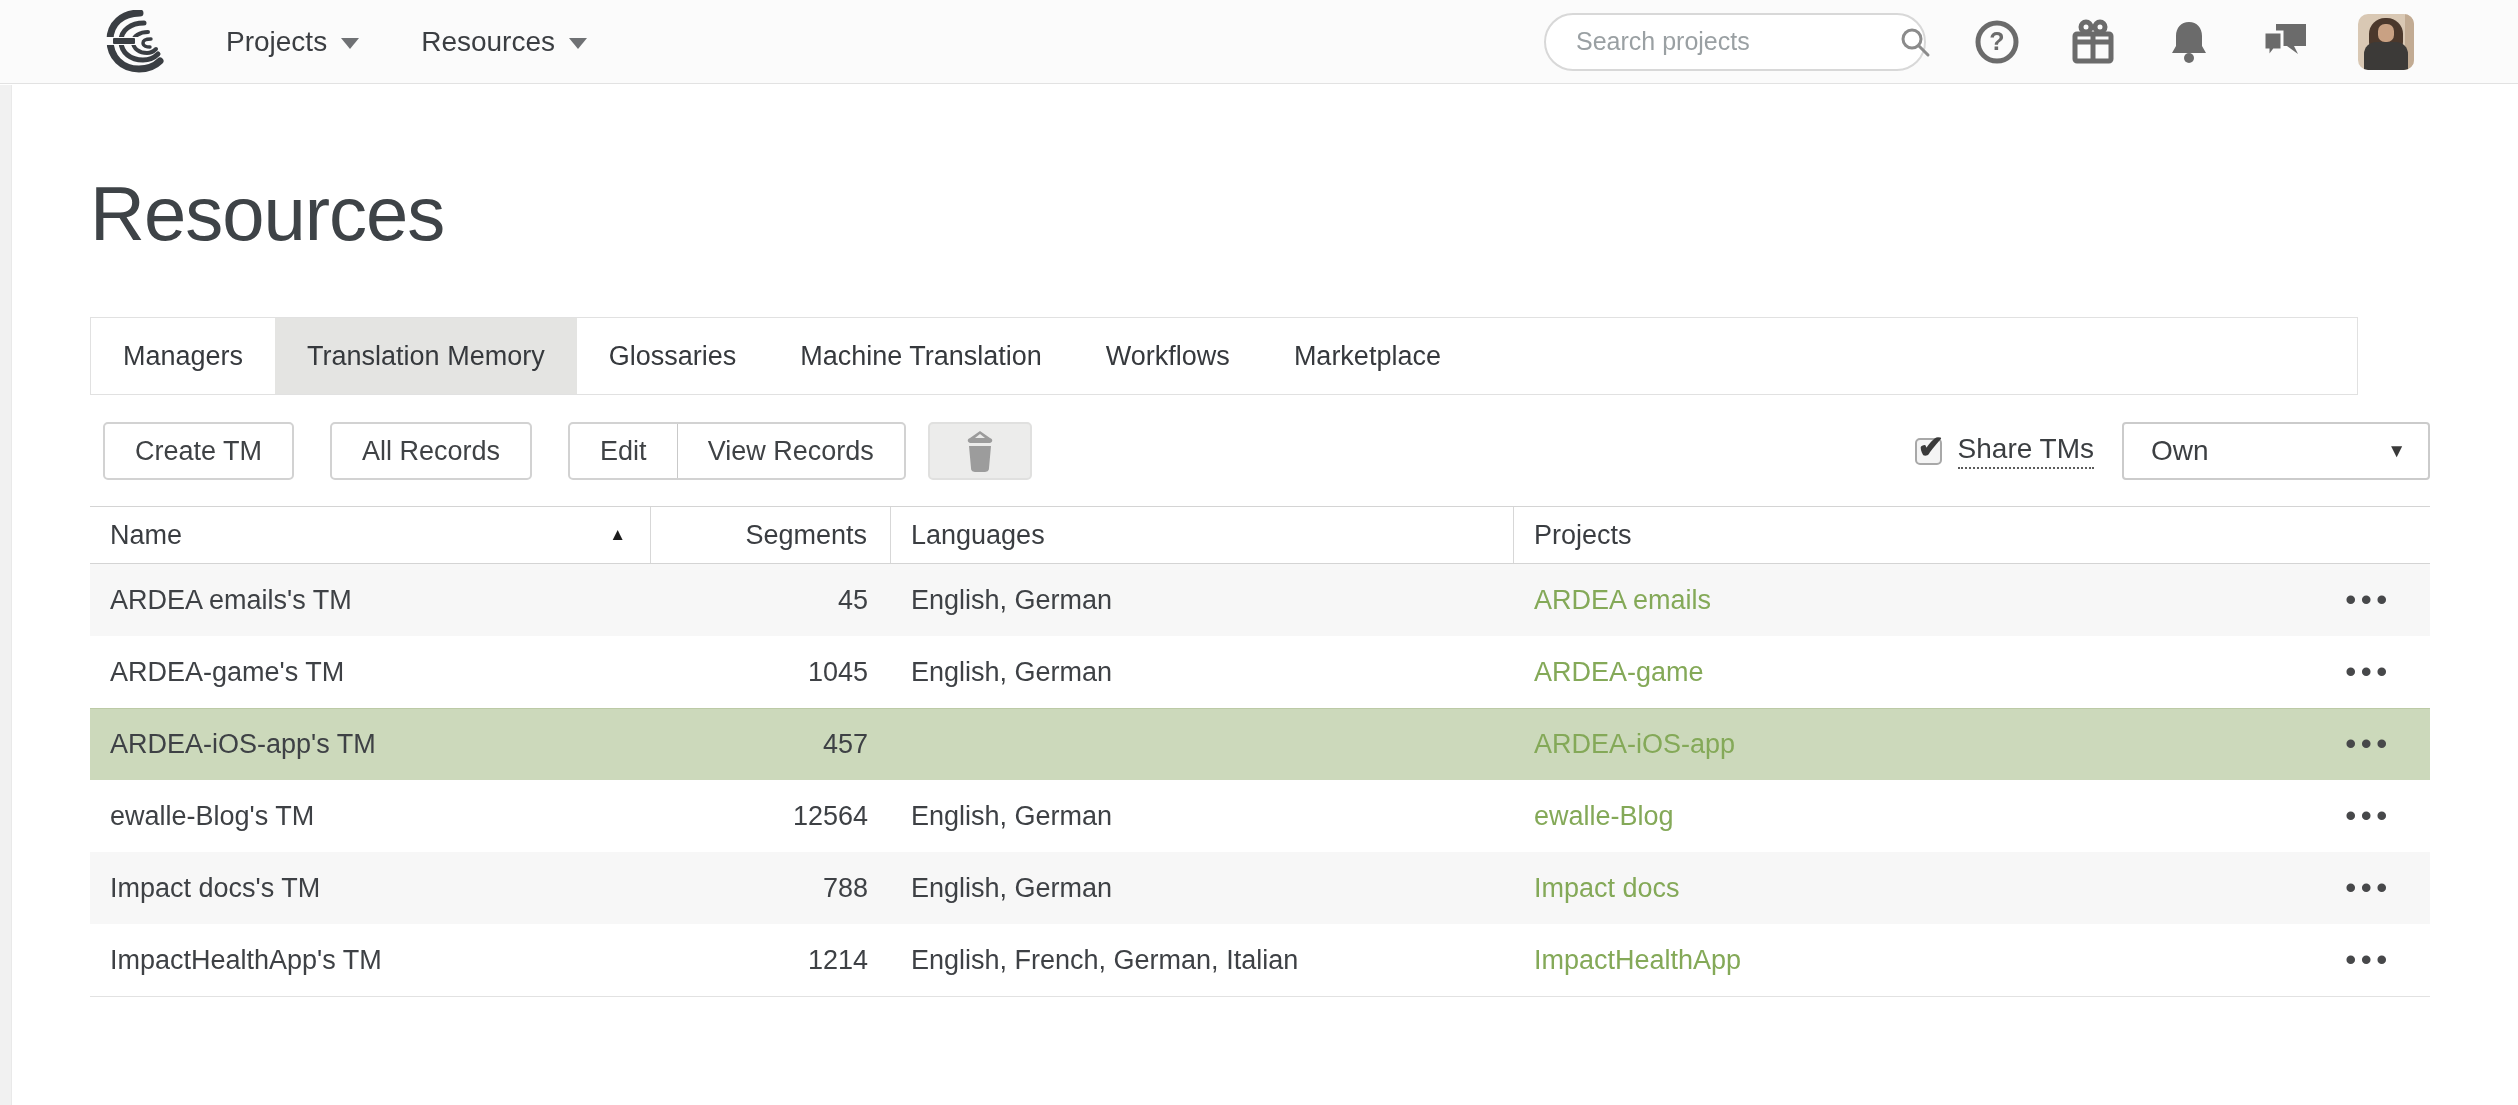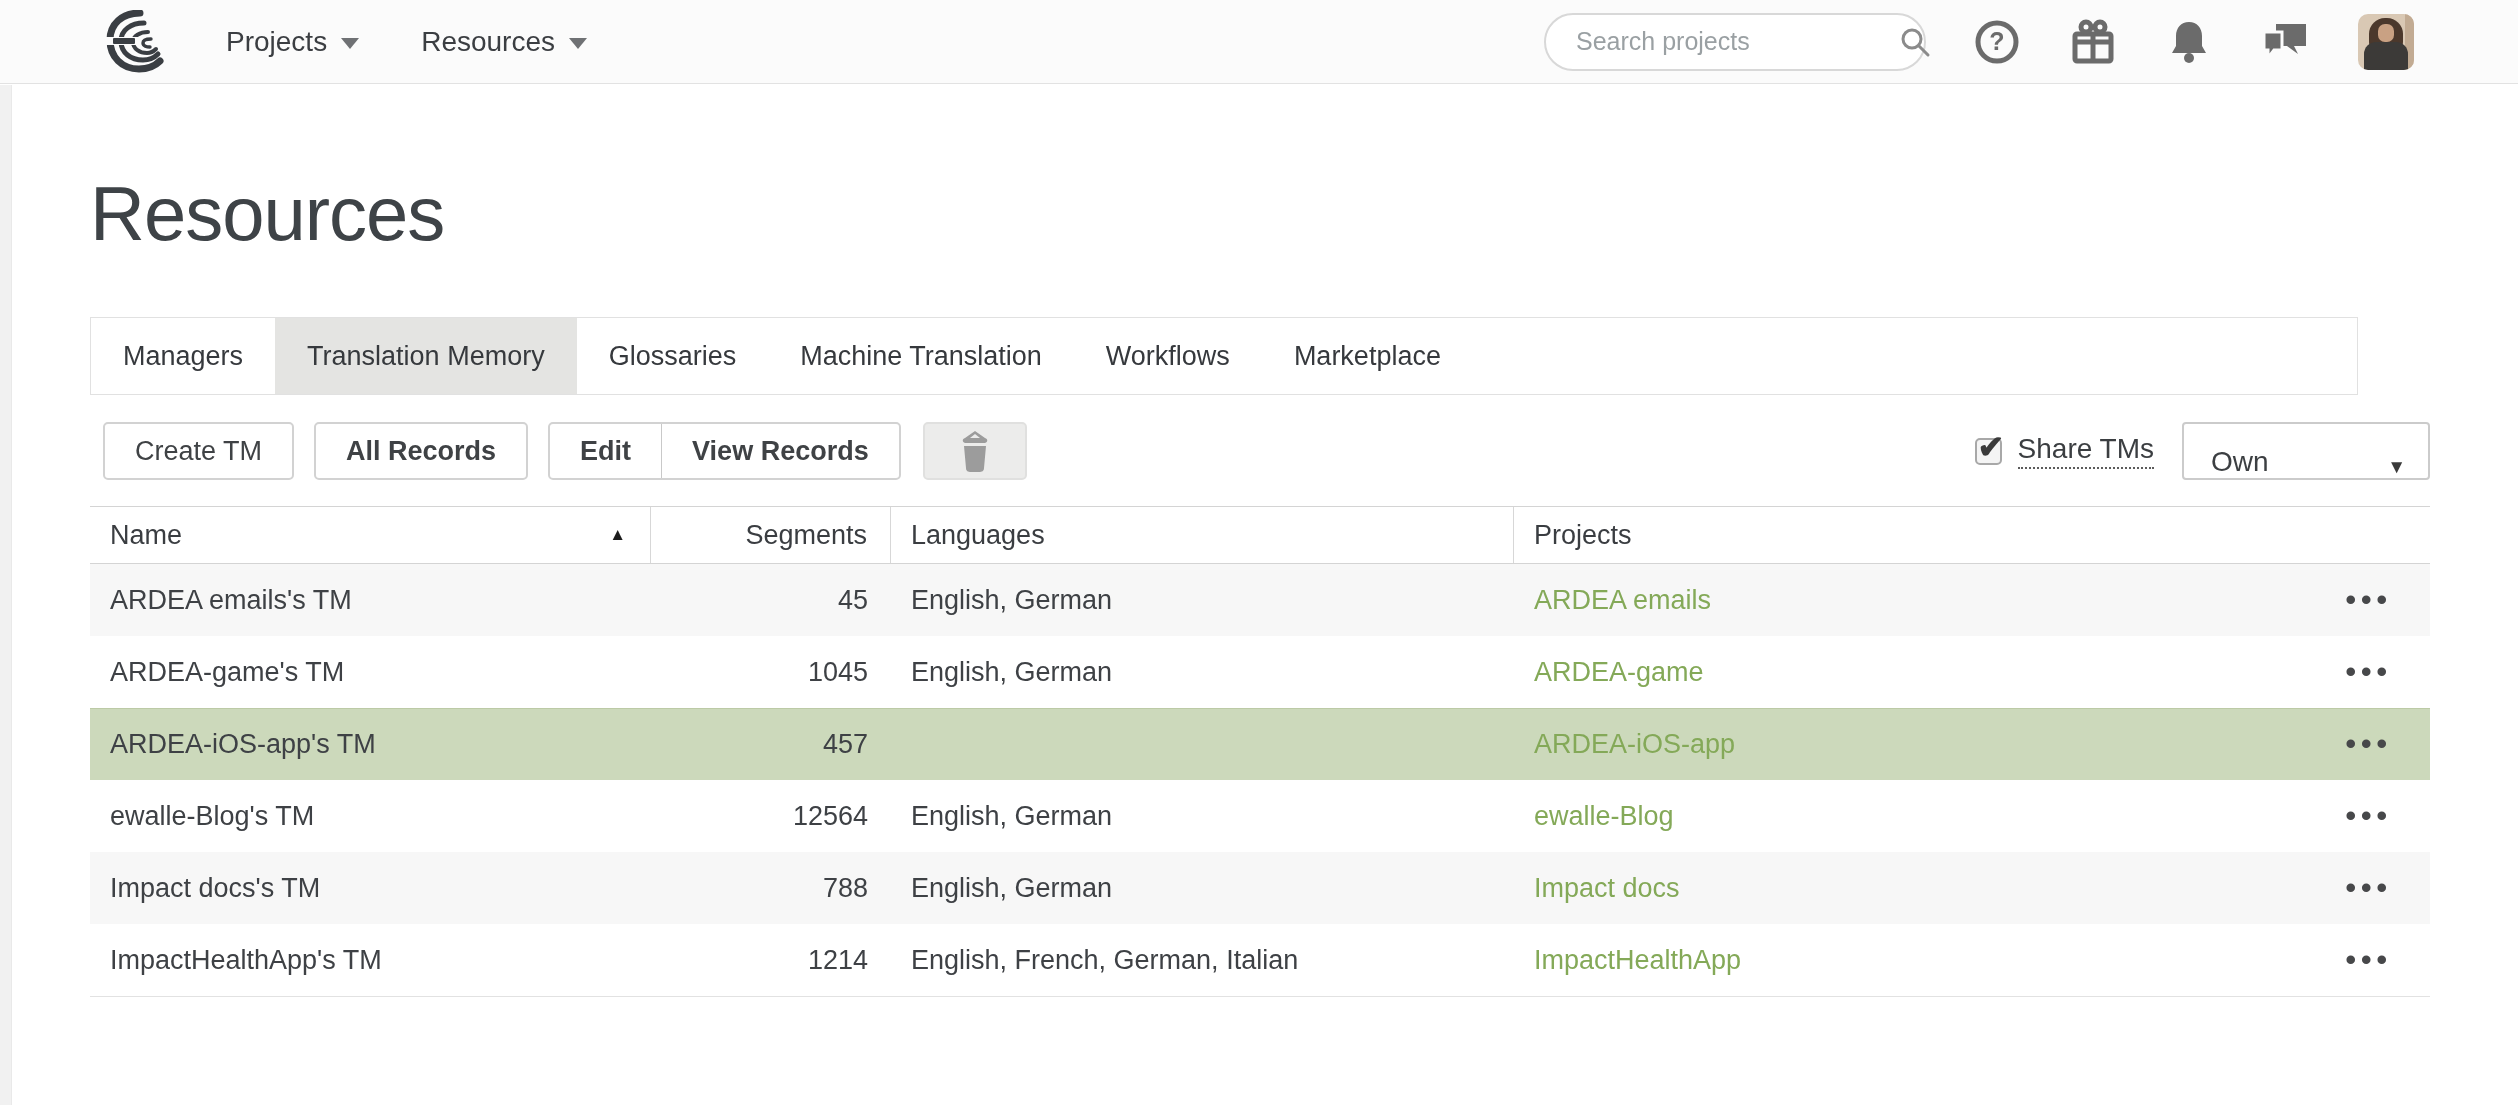--- a/index.html
+++ b/index.html
@@ -85,21 +85,21 @@
   .toolbar { margin-top:27px; width:2340px; height:58px; display:flex; align-items:center; position:relative; }
   .btn {
     height:58px;
     background:#fff;
     border:2px solid #d2d2d2; border-radius:5px;
     font-size:27px; color:#3f4245;
     display:flex; align-items:center;
     padding:0 30px;
     cursor:pointer; white-space:nowrap;
   }
-  .btn + .btn, .btn-group { margin-left:20px;font-weight:bold; }
+  .btn + .btn, .btn-group { margin-left:36px; }
   .btn-group {
     height:58px; display:flex; align-items:stretch;
     border:2px solid #d2d2d2; border-radius:5px; background:#fff; overflow:hidden;
   }
   .btn-group .segment {
     display:flex; align-items:center; padding:0 30px;
     font-size:27px; color:#3f4245; cursor:pointer;
   }
   .btn-group .segment + .segment { border-left:1px solid #c9c9c9; }
   .icon-btn {
@@ -121,24 +121,24 @@
     font-size:32px; color:#3a3a3a; font-weight:bold;
   }
   .checkbox-label {
     margin-left:16px;
     font-size:28px; color:#3b3e41;
     border-bottom:2px dotted #5b5b5b;
     padding-bottom:2px;
   }
   .select {
     margin-left:28px;
-    width:248px; height:58px;
+    width:308px; height:58px;
     border:2px solid #cbcbcb; border-radius:4px;
     background:#fff;
-    display:flex; align-items:flex-end;
+    display:flex; align-items:center;
     padding:0 22px 0 27px;
     font-size:28px; color:#3c3f42;
     cursor:pointer; position:relative;
   }
   .select .select-caret { margin-left:auto; font-size:19px; color:#3a3a3a; }
   
   .tm-table { margin-top:26px; width:2340px; }
   .thead {
     display:flex; height:58px;
     border-top:1px solid #d4d4d4; border-bottom:1px solid #d4d4d4;

